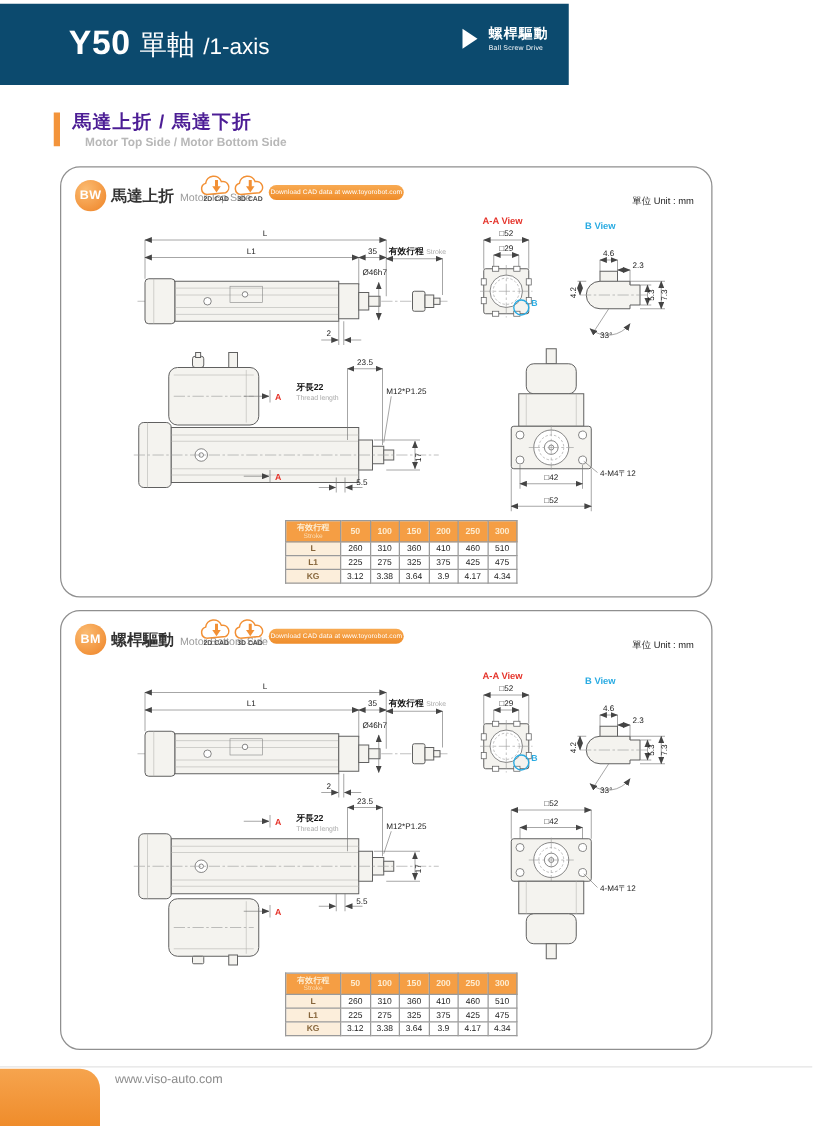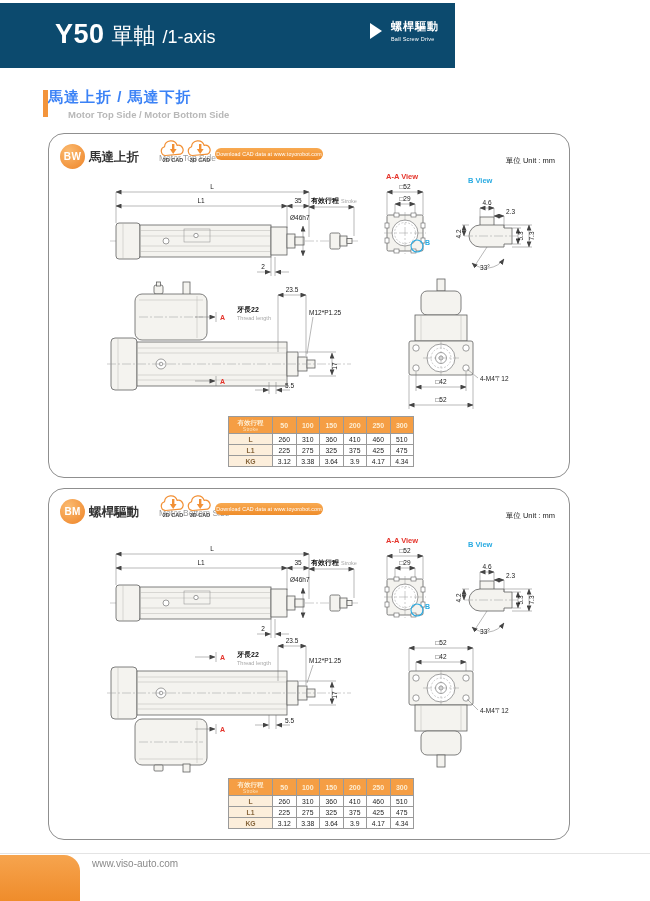--- a/index.html
+++ b/index.html
@@ -13,31 +13,31 @@
   .series-zh{font-size:22px;font-weight:normal}
   .series-en{font-size:18px;font-weight:normal}
   .drive{position:absolute;left:370px;top:16px;display:flex;gap:9px;align-items:center}
   .tri{width:0;height:0;border-left:12px solid #fff;border-top:8px solid transparent;border-bottom:8px solid transparent}
   .drive-zh{font-size:11px;font-weight:bold;letter-spacing:1px}
   .drive-en{font-size:5.5px;margin-top:2px;letter-spacing:.2px}
 
   
   .section-head{position:absolute;left:43px;top:88px}
   .section-bar{position:absolute;left:0;top:2px;width:5px;height:27px;background:#F3943B}
-  .section-title{margin-left:5px;font-size:15px;color:#3b82f6;font-weight:bold;letter-spacing:1px;white-space:nowrap}
+  .section-title{margin-left:15px;font-size:15px;color:#4c1d95;font-weight:bold;letter-spacing:1px;white-space:nowrap}
   .section-sub{margin-left:25px;font-size:9.5px;color:#b8b8b8;font-weight:bold;margin-top:2px;white-space:nowrap}
 
   
   .panel{position:absolute;left:48px;width:522px;border:1.2px solid #8f8f8f;border-radius:16px;background:#fff}
   #panel-bw{top:133px;height:345px}
   #panel-bm{top:488px;height:352px}
   .badge{position:absolute;left:11px;top:10px;width:25px;height:25px;border-radius:50%;
          background:radial-gradient(circle at 35% 30%,#FBBB71,#EE8326);color:#fff;font-size:10px;font-weight:bold;
          display:flex;align-items:center;justify-content:center;letter-spacing:.3px}
-  .ptitle{position:absolute;left:40px;top:15px;display:flex;align-items:baseline;gap:20px;white-space:nowrap}
+  .ptitle{position:absolute;left:40px;top:15px;display:flex;align-items:baseline;gap:5px;white-space:nowrap}
   .ptitle .zh{font-size:12.5px;font-weight:bold;color:#333}
   .ptitle .en{font-size:8.5px;color:#9a9a9a;font-weight:normal}
   .cad{position:absolute;top:6px;width:28px;text-align:center}
   .cad.c2{left:110px}.cad.c3{left:137px}
   .cad svg{display:block;margin:0 auto}
   .cad .lbl{font-size:5.5px;color:#4a4a4a;font-weight:bold;margin-top:0}
   .pill{position:absolute;left:166px;top:14px;width:108px;height:12px;border-radius:6px;
         background:linear-gradient(#F8AA52,#EF8D2B);color:#fff;font-size:5.3px;display:flex;align-items:center;
         justify-content:center;white-space:nowrap;letter-spacing:.1px}
   .unit{position:absolute;right:14px;top:22px;font-size:7.5px;color:#222;font-weight:normal}

